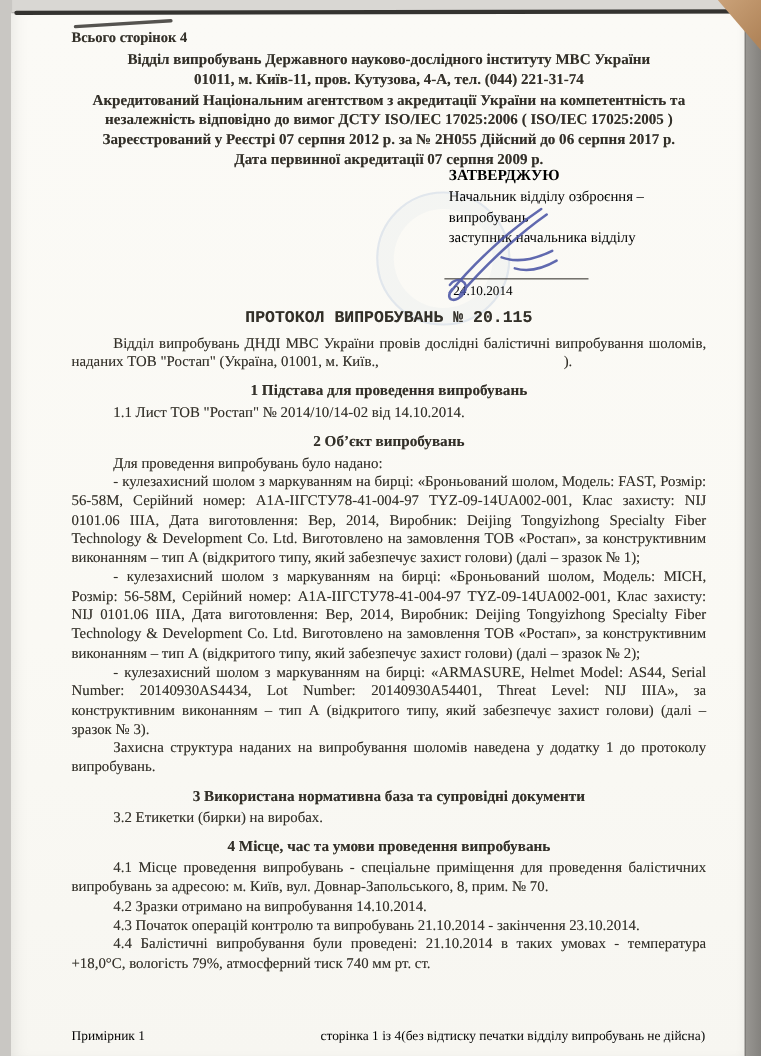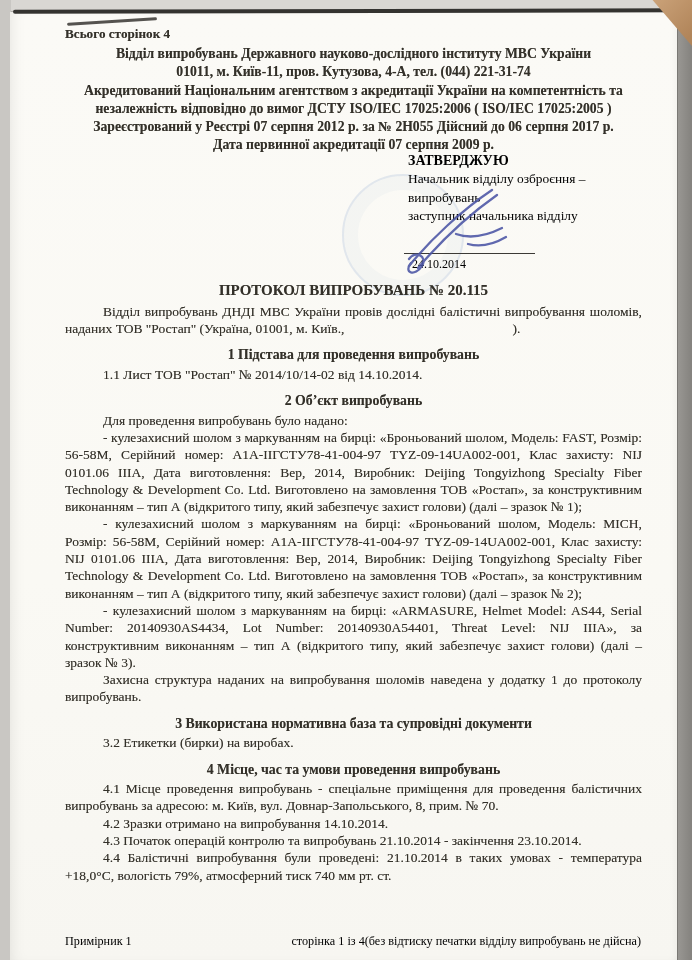--- a/index.html
+++ b/index.html
@@ -34,21 +34,21 @@
   .org-header{margin-top:3px;text-align:center;font-weight:bold;font-size:13.7px;line-height:18.3px;}
 
   .approval{position:absolute;left:398px;top:140px;width:252px;font-size:13.4px;line-height:18.4px;z-index:7;}
   .approve-word{font-weight:bold;font-size:14px;}
   .stamp-ring{position:absolute;left:332px;top:162px;width:118px;height:118px;border-radius:50%;
     border:2px solid rgba(110,145,200,0.18);box-shadow:inset 0 0 0 14px rgba(120,155,205,0.05);z-index:6;}
   .signature-svg{position:absolute;left:388px;top:172px;z-index:8;}
   .sig-line{position:absolute;left:394px;top:241px;width:131px;border-top:1.6px solid #3c3a36;z-index:7;}
   .sig-date{position:absolute;left:402px;top:245px;font-size:12px;z-index:7;}
 
-  .doc-title{margin-top:126px;text-align:center;font-weight:bold;font-size:15px;line-height:18px;}
+  .doc-title{margin-top:126px;text-align:center;font-weight:bold;font-size:15px;line-height:18px;font-family:Liberation Mono, monospace;}
   .para{font-size:13.5px;line-height:17.3px;text-align:justify;text-indent:38px;margin:0;}
   .intro{margin-top:4px;}
   .blank-gap{display:inline-block;width:168px;}
   .section-heading{text-align:center;font-weight:bold;font-size:13.8px;margin:9px 0 2px;line-height:17.5px;}
 
   .footer{position:absolute;left:55px;right:36px;bottom:11px;display:flex;justify-content:space-between;
     font-size:12.2px;z-index:7;}
 </style>
 </head>
 <body>

